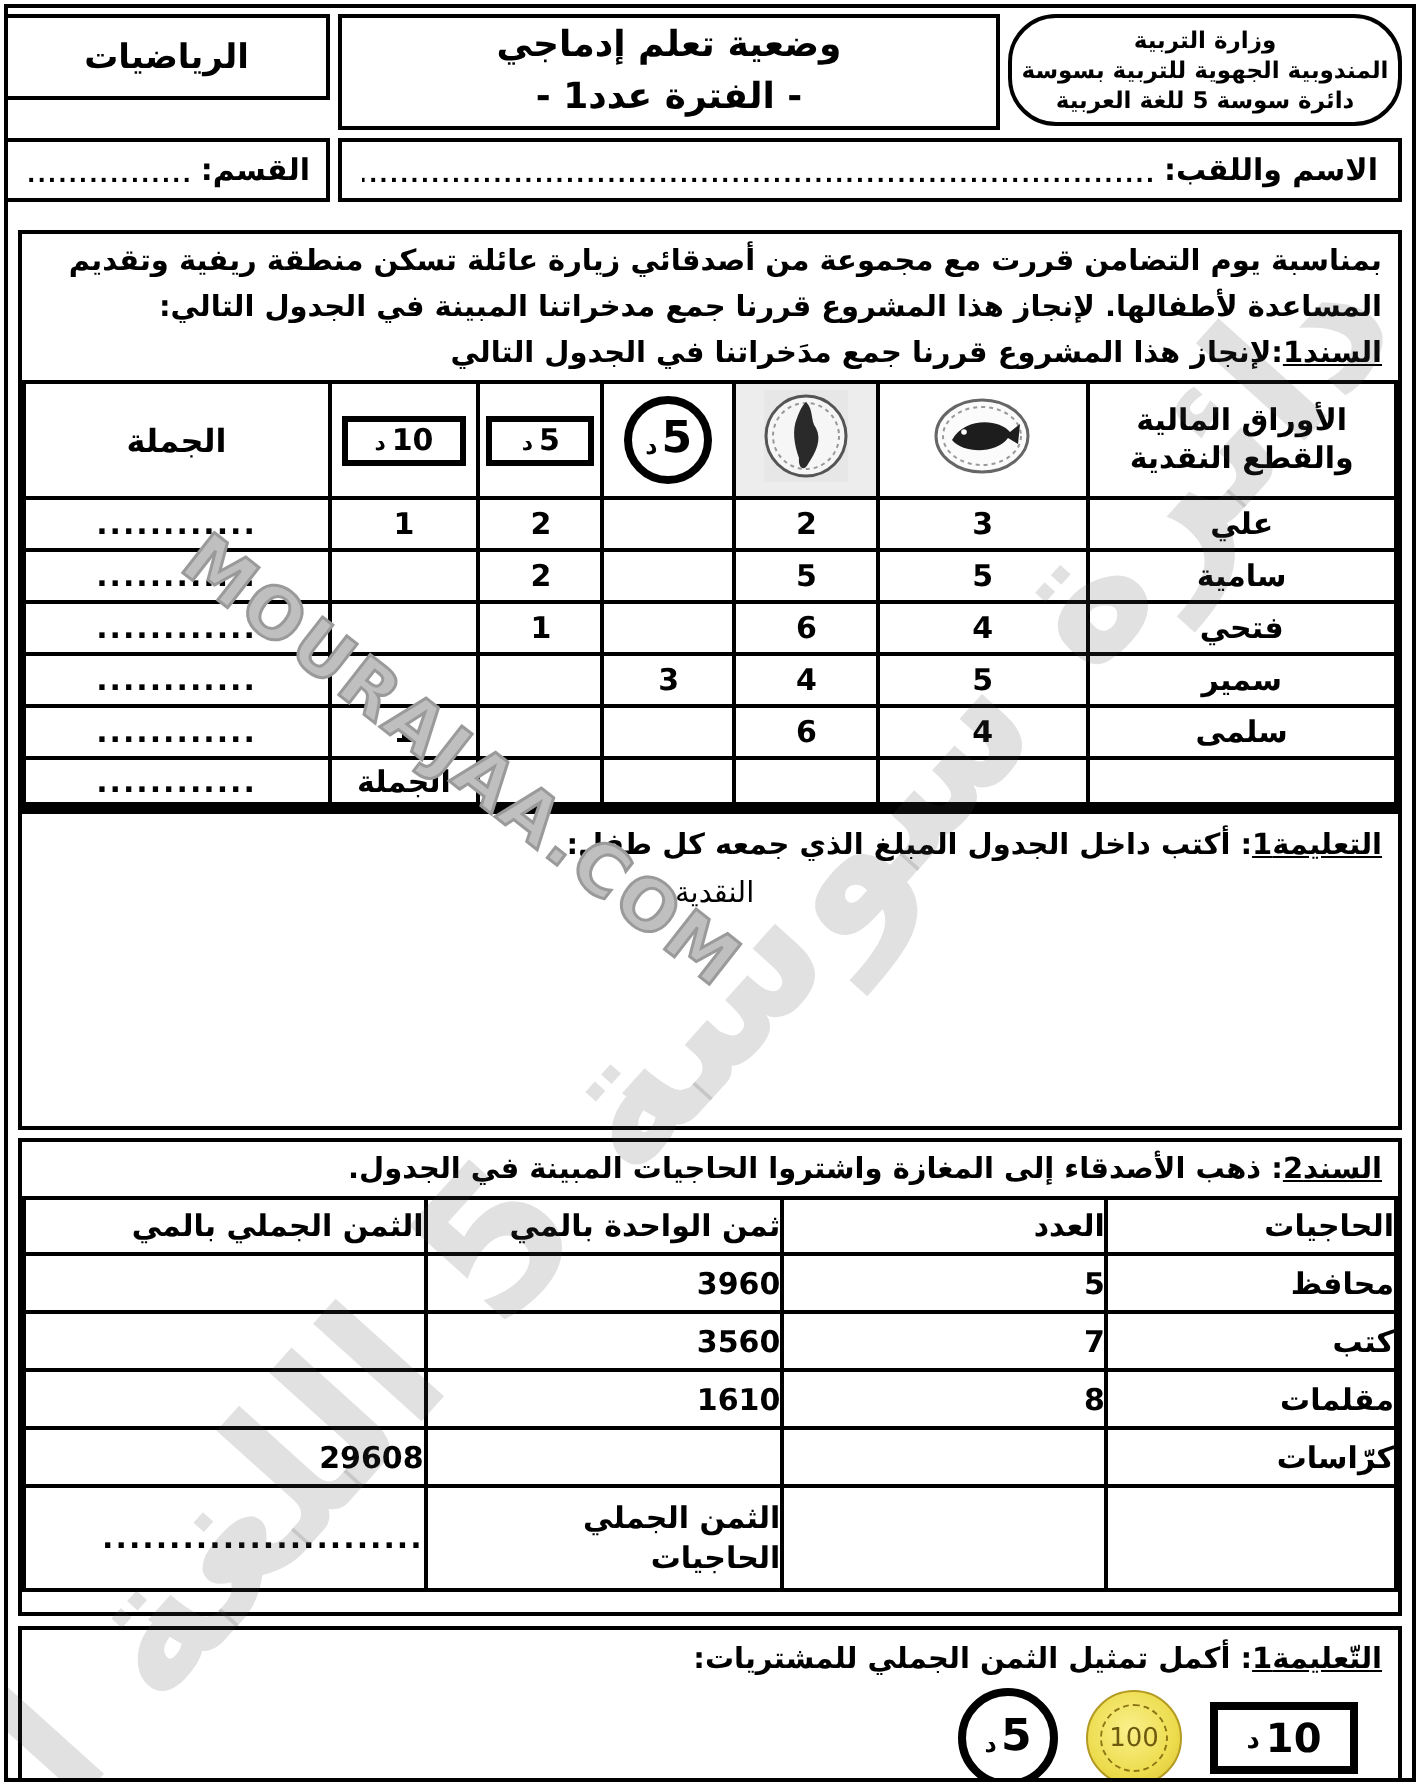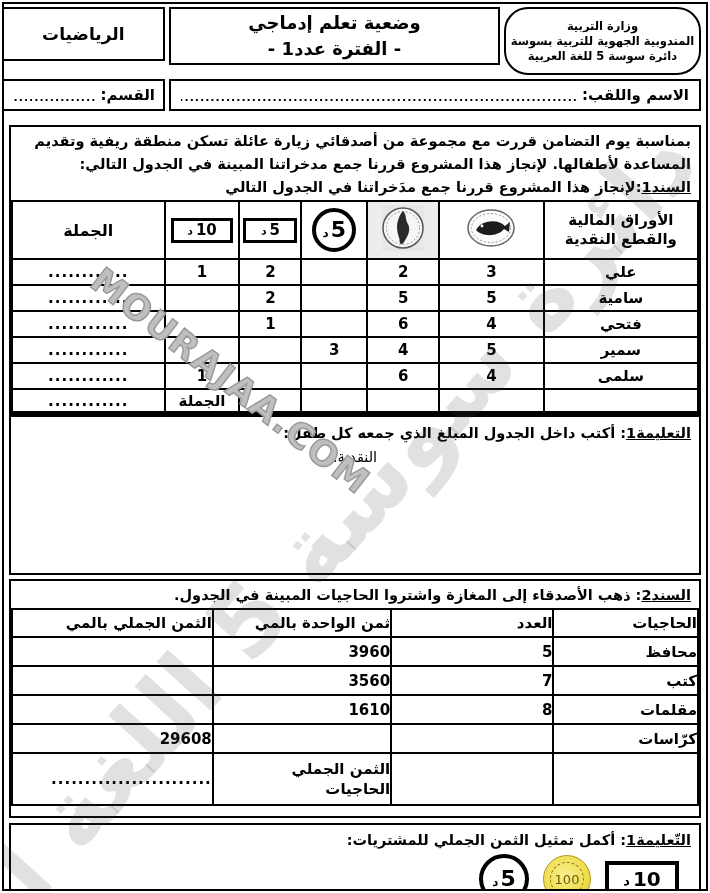--- a/index.html
+++ b/index.html
@@ -5,23 +5,23 @@
   html,body{margin:0;padding:0;background:#fff;width:710px;height:893px;}
   *{box-sizing:border-box;}
   .page{
     position:absolute; inset:2px; border:2px solid #000;
     padding:3px 5px; overflow:hidden; background:#fff;
     font-family:"DejaVu Sans",sans-serif; color:#000;
   }
   
   .header{display:grid; grid-template-columns:197px 331px 1fr; gap:4px;}
   .hcell{border:2px solid #000; display:flex; flex-direction:column; align-items:center; justify-content:center; text-align:center; font-weight:bold;}
-  .h-ministry{height:68px; font-size:11.5px; line-height:15px;border-radius:24px;}
+  .h-ministry{height:56px; font-size:11.5px; line-height:15px;border-radius:24px;}
   .h-title{height:58px; font-size:18px; line-height:26px;}
-  .h-subject{height:54px; font-size:17px; line-height:26px;}
+  .h-subject{height:43px; font-size:17px; line-height:26px;}
   .h-name{grid-column:1 / span 2; height:32px; flex-direction:row; justify-content:flex-start; padding:0 10px; font-size:15px;}
   .h-class{height:32px; flex-direction:row; justify-content:flex-start; padding:0 8px; font-size:15px;}
   .dots{font-size:11px; letter-spacing:1px; overflow:hidden; white-space:nowrap; flex:1; padding:4px 4px 0 2px;}
   
   .box{border:2px solid #000; position:relative;}
   .box1{margin-top:14px;}
   .intro{font-size:14.5px; font-weight:bold; line-height:23px; margin:3px 8px 0;}
   .sanad{font-size:14.5px; font-weight:bold; line-height:23px; margin:0 8px 1px;}
   .u{text-decoration:underline;}
   

